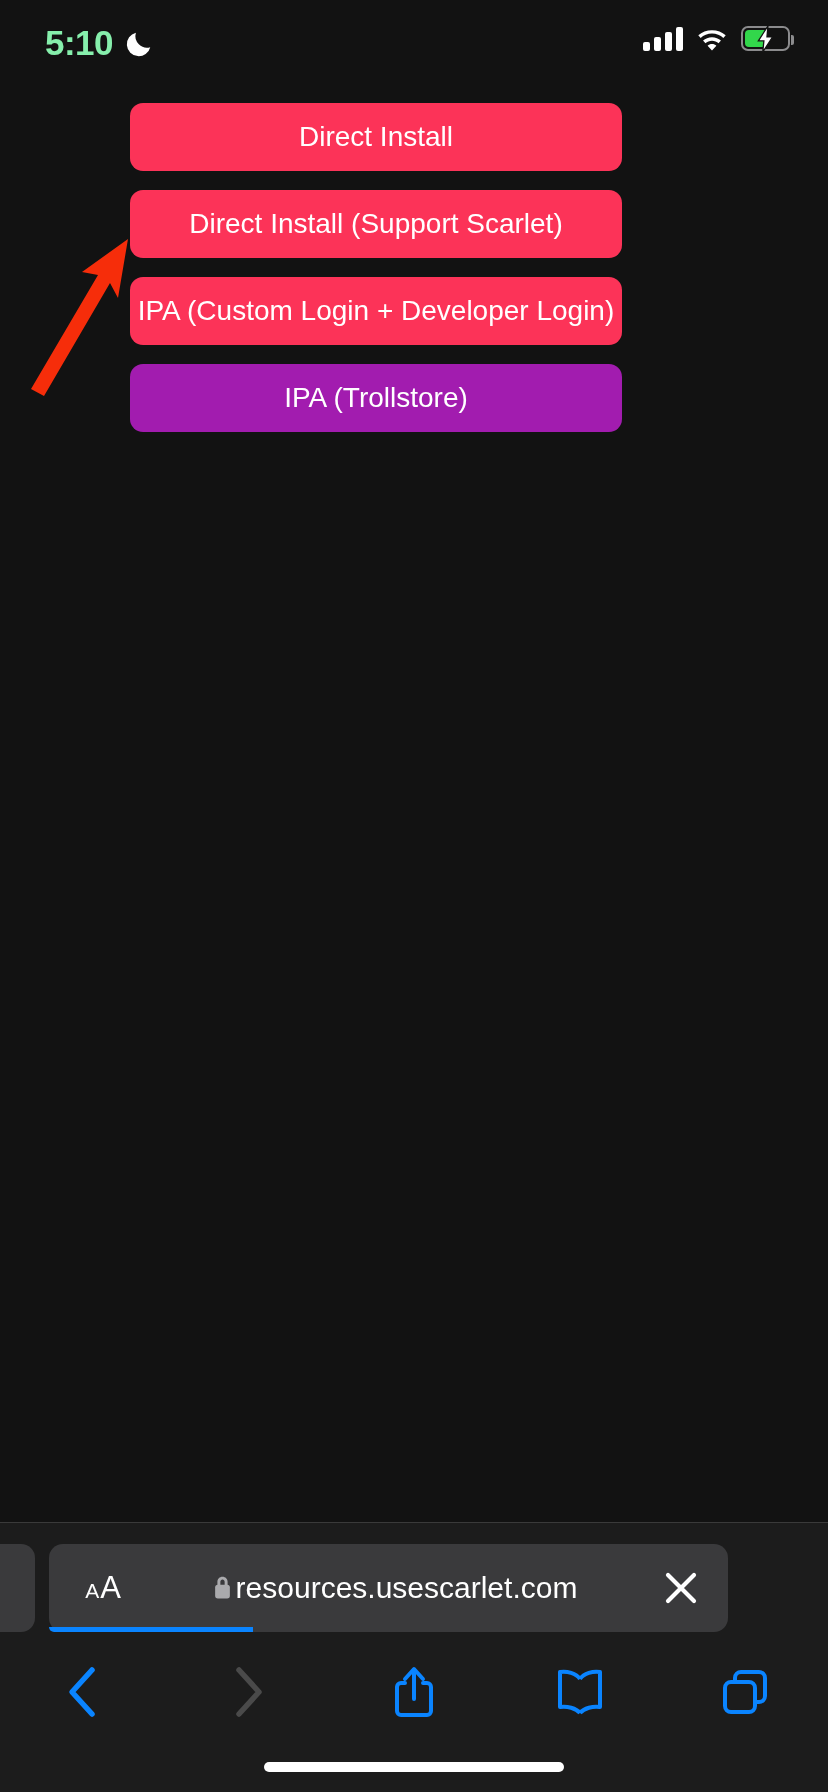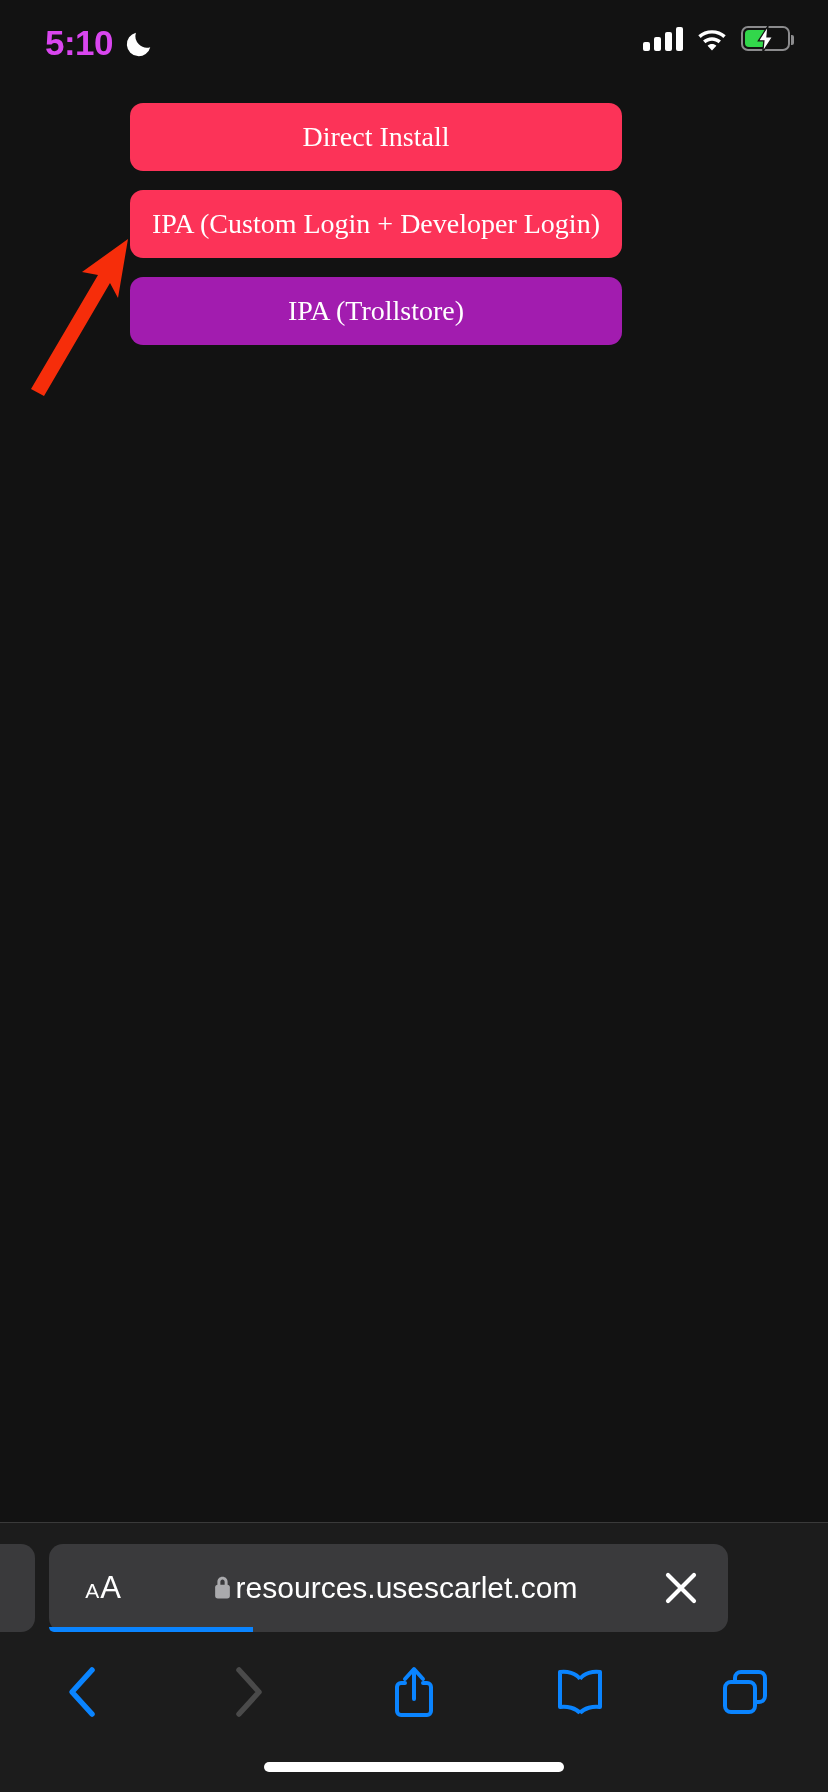--- a/index.html
+++ b/index.html
@@ -20,21 +20,21 @@
   #statusbar {
     position:absolute; top:0; left:0;
     width:828px; height:92px;
     background:#121212;
   }
   #status-left {
     position:absolute; left:45px; top:22px;
     display:flex; align-items:center; gap:11px;
   }
   #clock {
-    color:#d946ef; font-size:35px; font-weight:bold;
+    color:#86efac; font-size:35px; font-weight:bold;
     letter-spacing:-0.5px; line-height:42px;
   }
   #moon-icon { display:block; width:30px; height:30px; margin-top:2px; }
   #status-right {
     position:absolute; right:38px; top:26px;
     display:flex; align-items:center; gap:13px;
   }
   .bars { display:flex; align-items:flex-end; gap:4px; height:24px; }
   .bars i { display:block; width:7px; background:#fff; border-radius:2px; }
   .bars i:nth-child(1){ height:9px; }
@@ -69,21 +69,21 @@
   #button-list {
     position:absolute; top:11px; left:130px;
     width:492px;
     display:flex; flex-direction:column; gap:19px;
   }
   .install-btn {
     width:492px; height:68px;
     background:#fc3358;
     border:none; border-radius:13px;
     color:#fff; font-size:28px;
-    font-family:Liberation Serif, serif;
+    font-family:Liberation Sans, sans-serif;
     line-height:68px; text-align:center;
     white-space:nowrap; overflow:hidden;
     cursor:pointer;
   }
 
   
   #annotation-arrow {
     position:absolute; left:0; top:92px;
     width:200px; height:250px;
     pointer-events:none;
@@ -193,20 +193,21 @@
           <path d="M7.2 0 1.3 9.1h3.4L4 16l6.2-9.4H6.6L7.2 0z" fill="#ffffff" stroke="#121212" stroke-width="0.8"></path>
         </svg>
       </span>
     </div>
   </div>
 
   <div id="page">
 
     <div id="button-list">
       <button class="install-btn" style="background: rgb(252, 51, 88);">Direct Install</button>
+      <button class="install-btn" style="background: rgb(252, 51, 88);">Direct Install (Support Scarlet)</button>
       <button class="install-btn" style="background: rgb(252, 51, 88);">IPA (Custom Login + Developer Login)</button>
       <button class="install-btn" style="background: #a21caf;">IPA (Trollstore)</button>
     </div>
 
     <svg id="annotation-arrow" viewBox="0 0 200 250">
       <path d="M128 55 L82 88 L98 91 L31 205 L44 212 L110 99 L118 114 Z" fill="#f62d0a"></path>
     </svg>
   </div>
 
   <div id="browser-bar">

